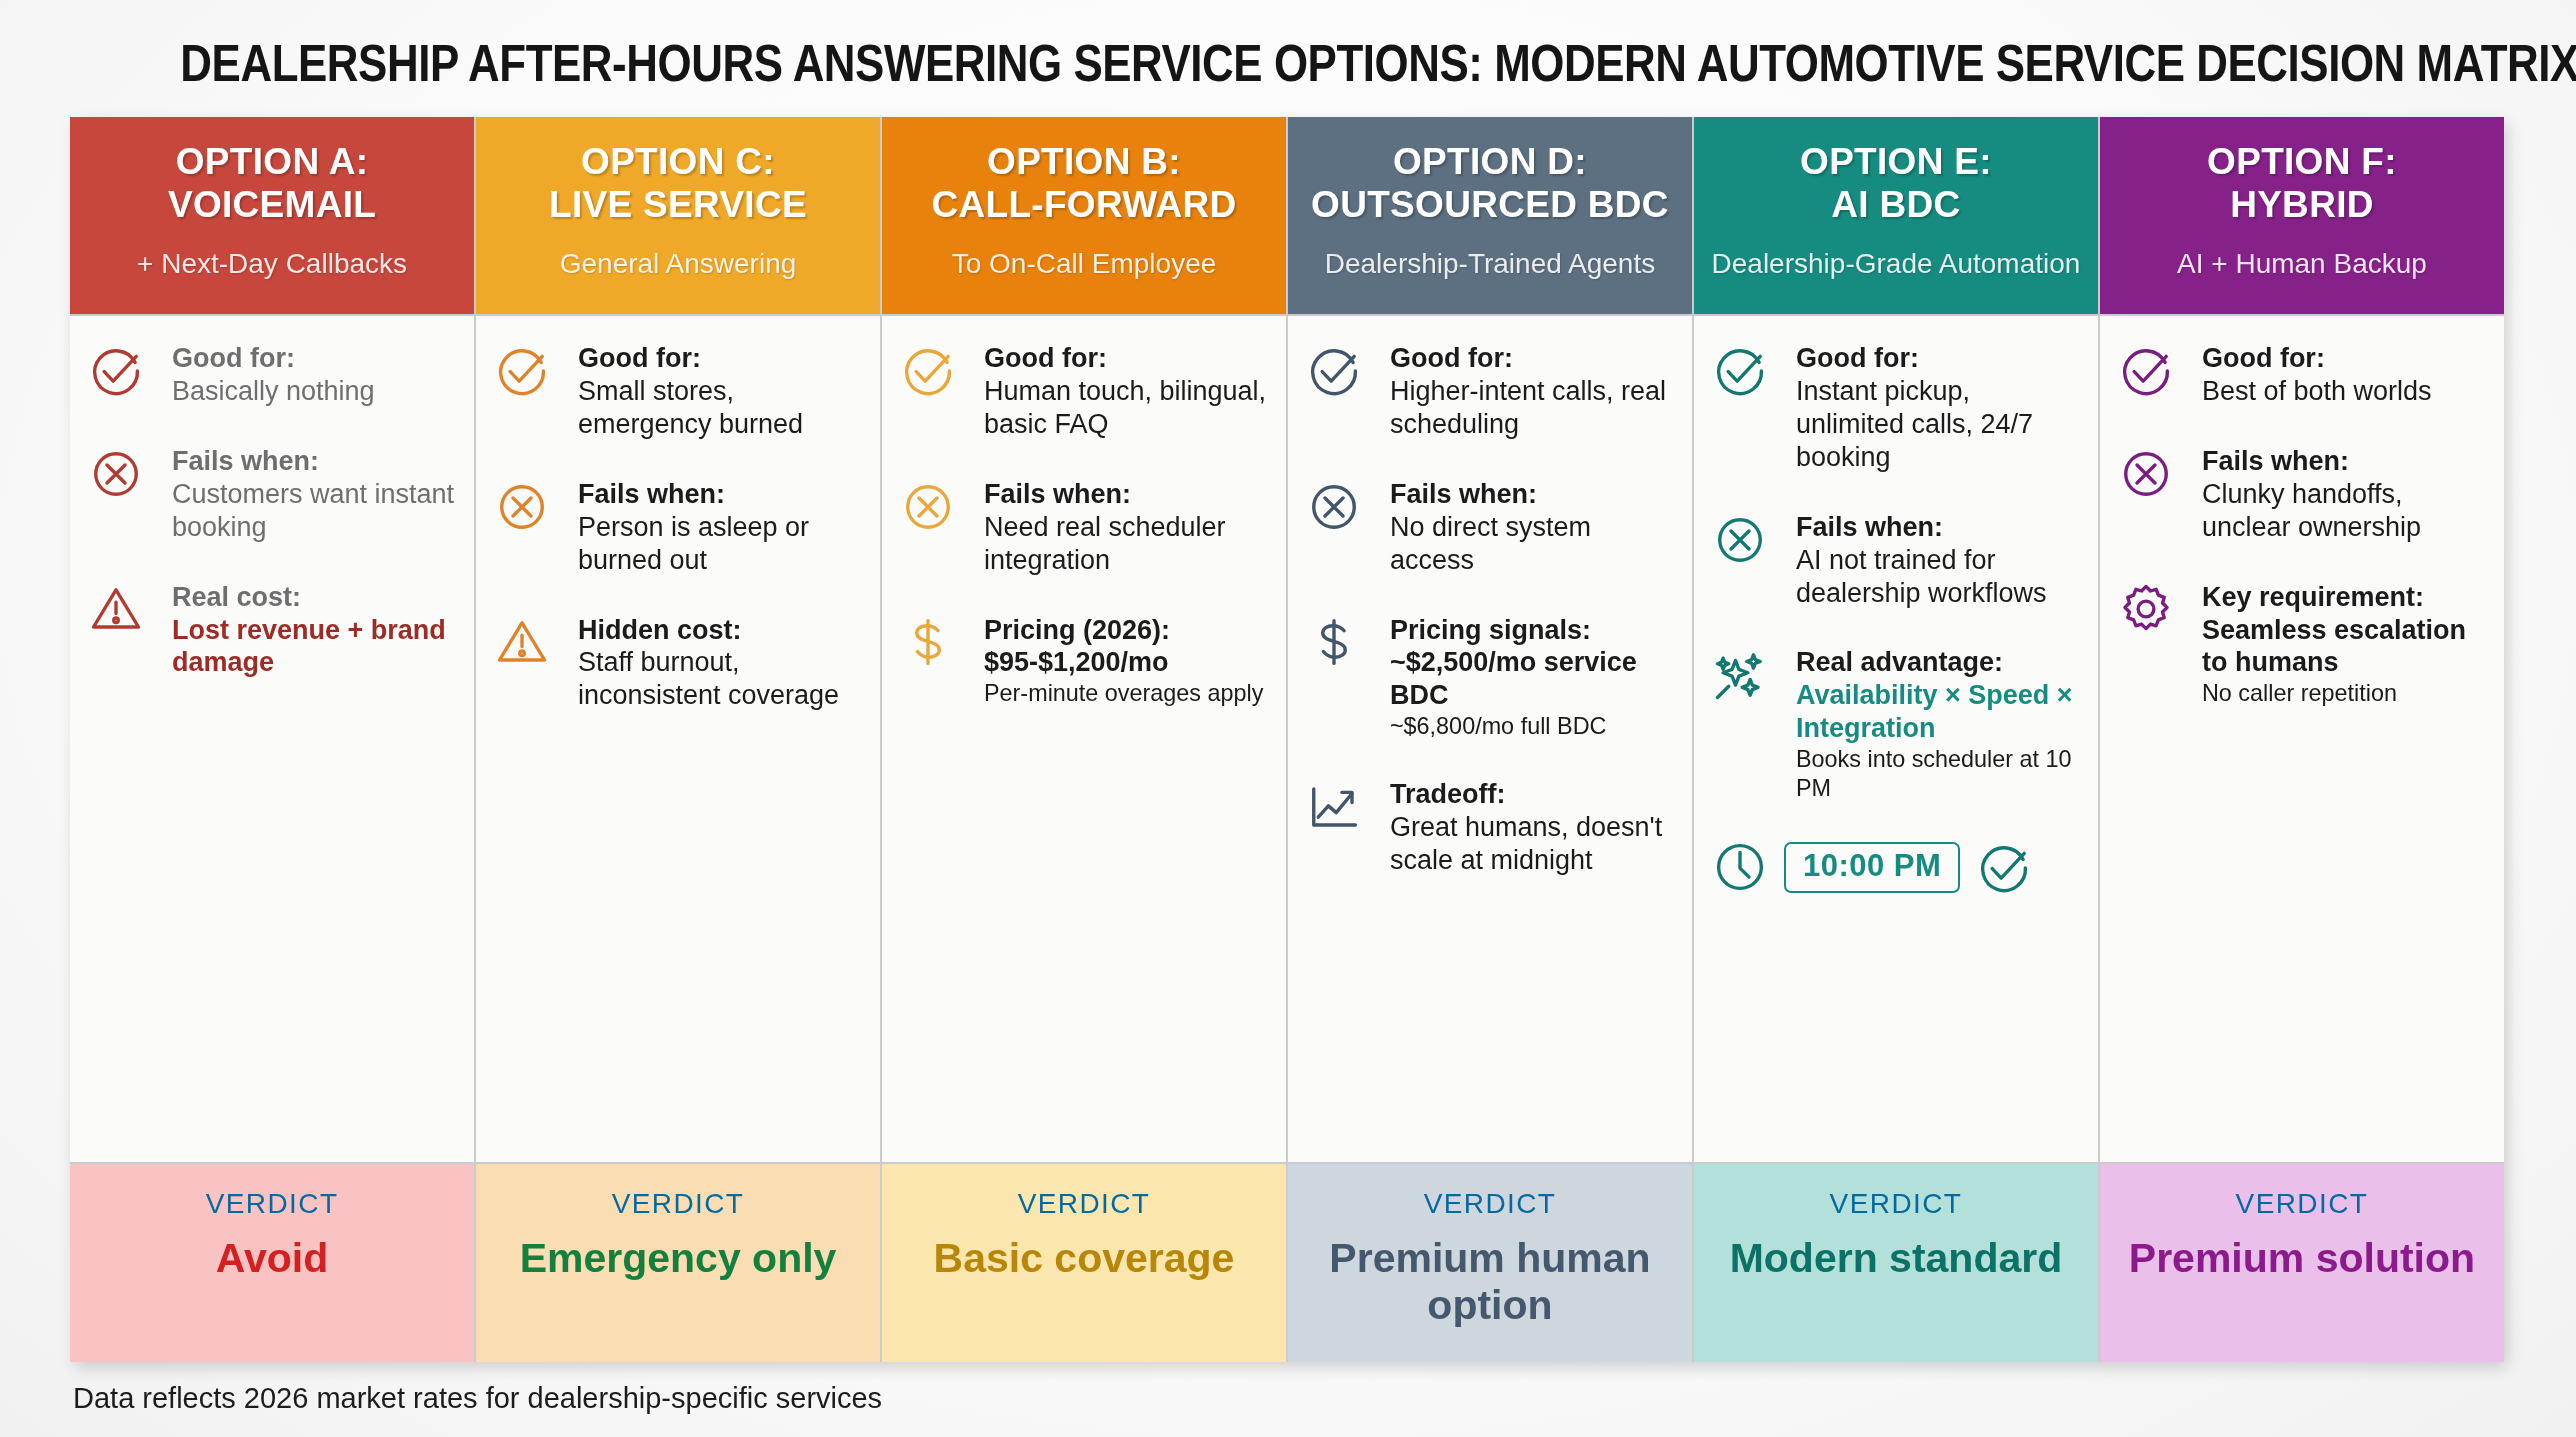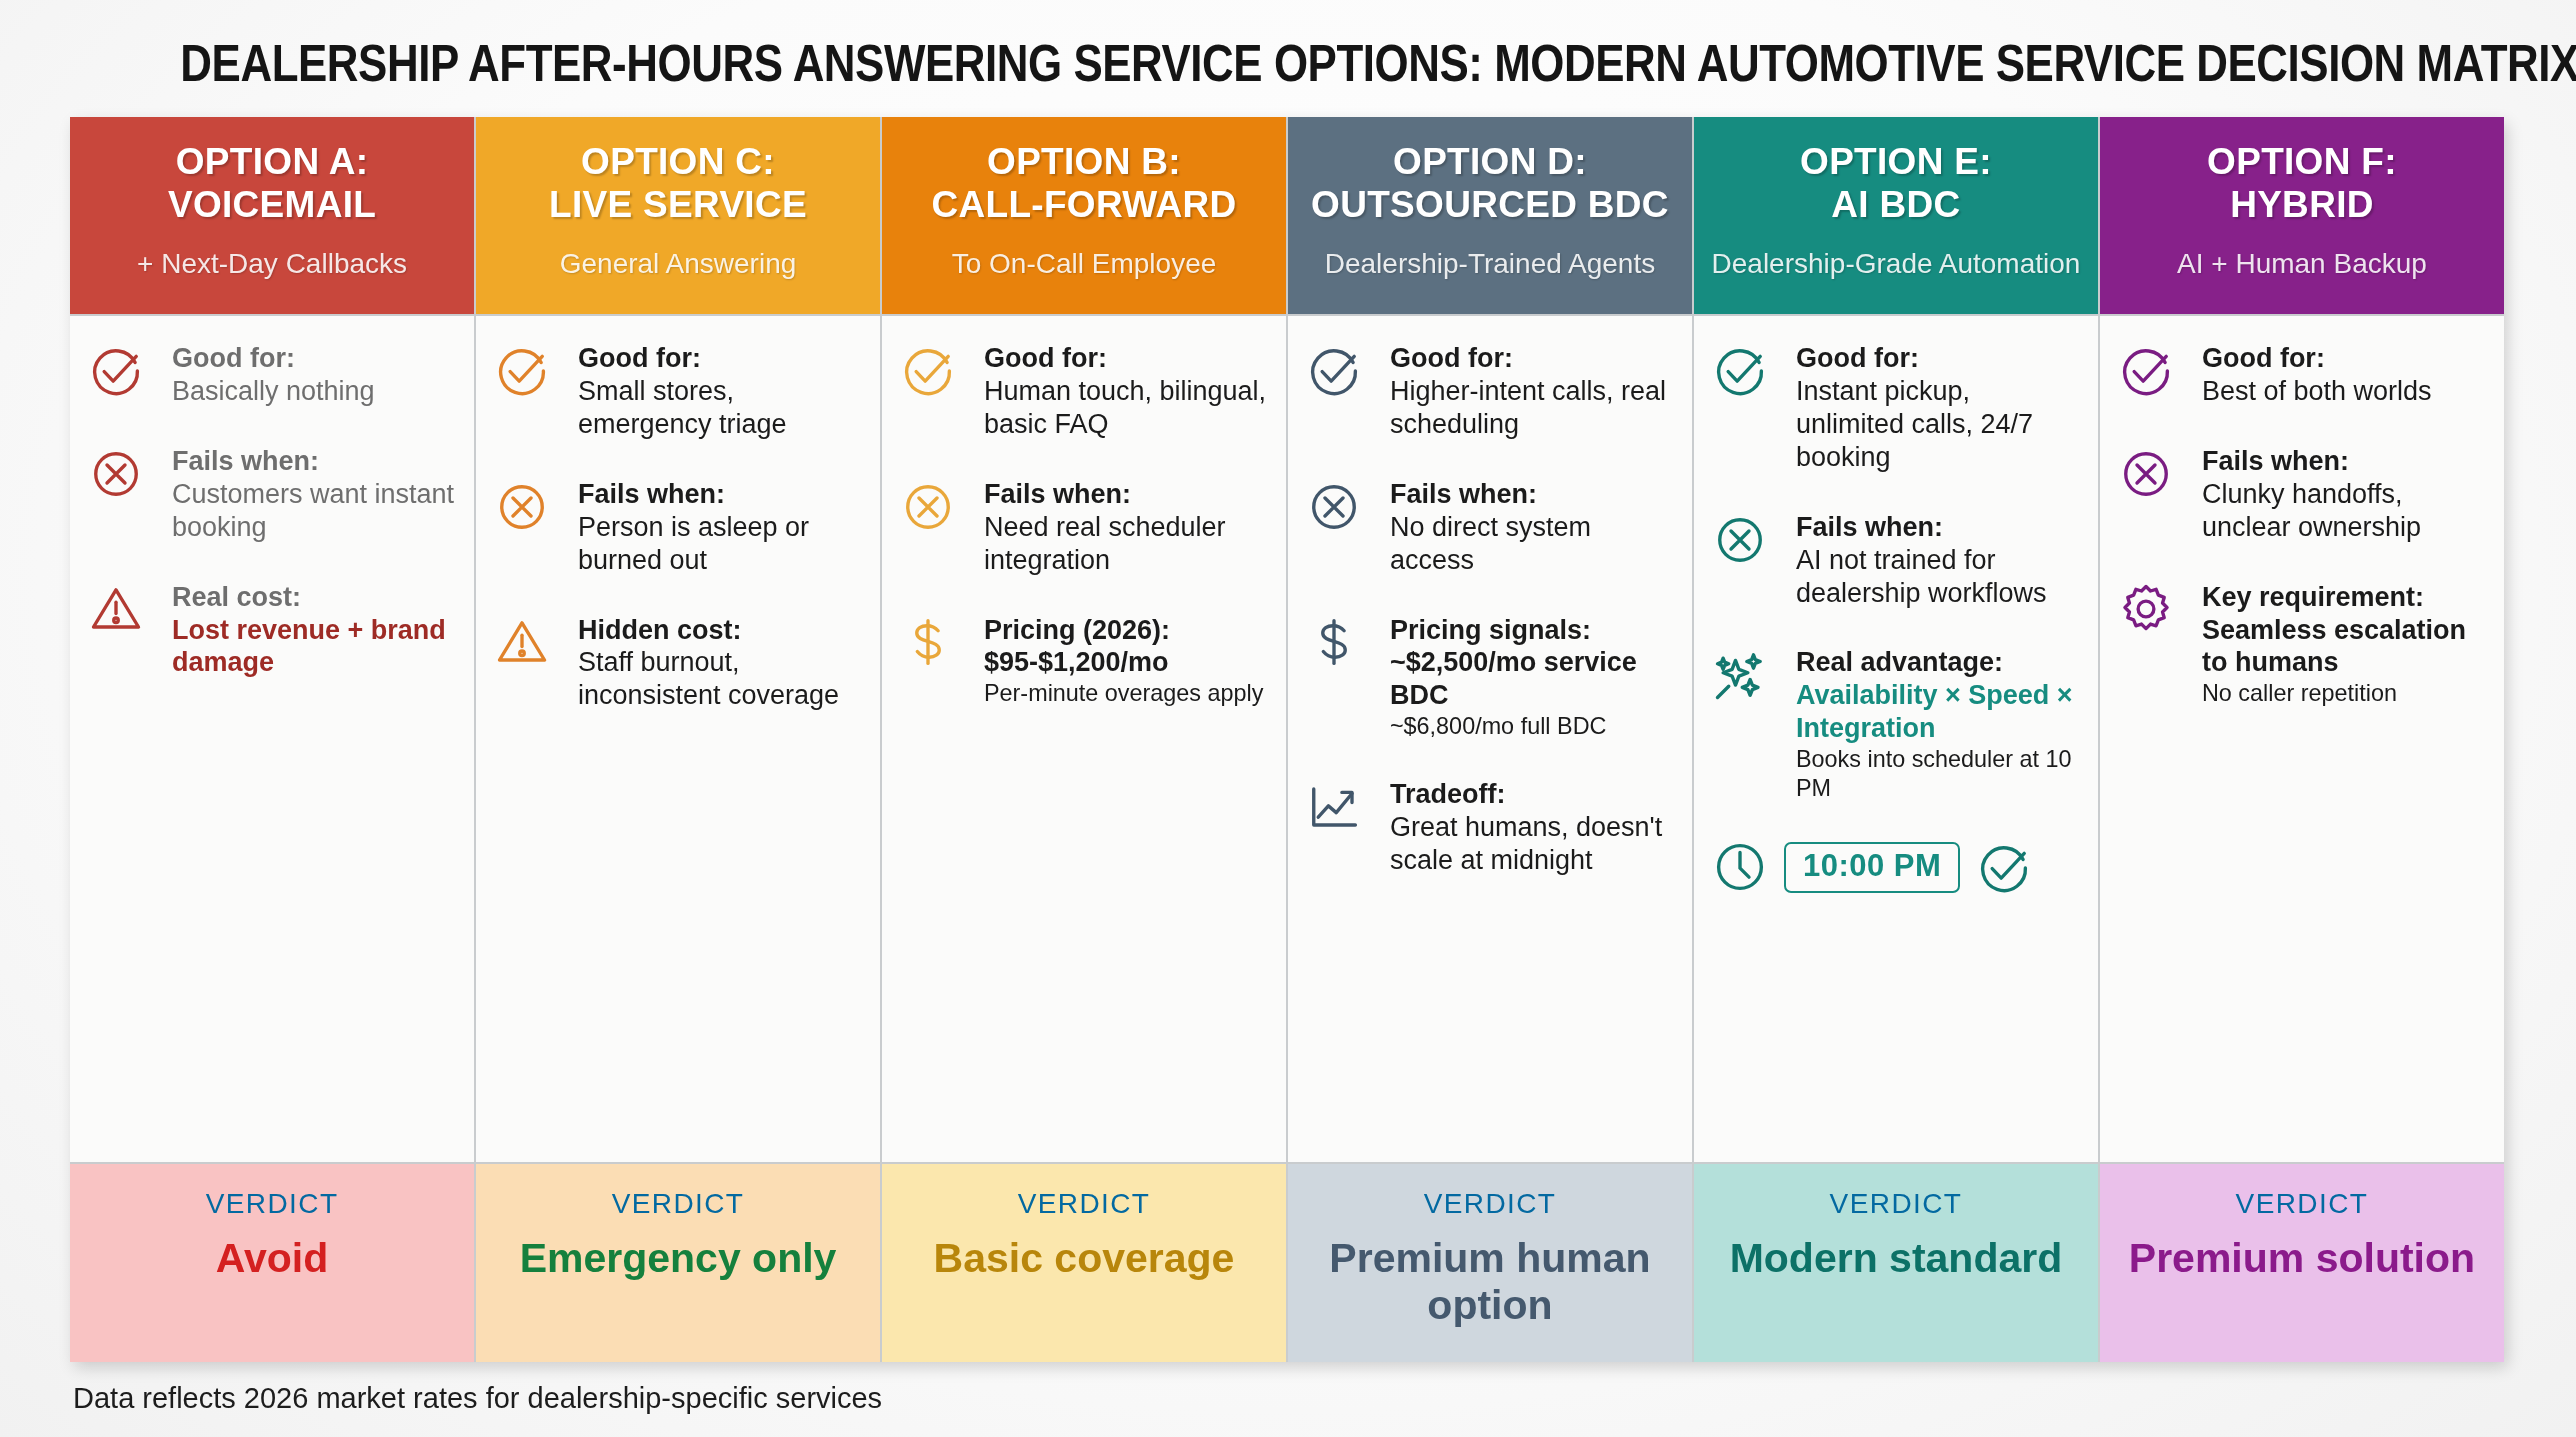--- a/index.html
+++ b/index.html
@@ -55,20 +55,21 @@
     box-sizing: border-box;
   }
 
   
   .hdr {
     padding: 24px 17px 28px 17px;
     text-align: center;
     color: #ffffff;
     display: flex;
     flex-direction: column;
+    align-items: center;
     justify-content: flex-start;
     box-sizing: border-box;
     min-height: 197px;
   }
   .hdr-opt {
     font-family: "Liberation Sans Narrow", "Liberation Sans", sans-serif;
     font-weight: 700;
     font-size: 37px;
     line-height: 1.16;
     text-shadow: 1.9px 1.9px 1.9px rgba(0,0,0,0.22);
@@ -256,21 +257,21 @@
       <div class="body-cell ">
         <div class="feat">
           <span class="feat-ico">
             <svg viewBox="0 0 48 48">
               <path fill="none" stroke="#E0822A" stroke-width="3" stroke-linecap="round" stroke-linejoin="round" d="M41 16.5a19 19 0 1 0 2 7.5"></path>
               <path fill="none" stroke="#E0822A" stroke-width="3" stroke-linecap="round" stroke-linejoin="round" d="M13.5 24.5 L21.5 33 L42 11"></path>
             </svg>
           </span>
           <span class="feat-txt">
             <span class="feat-label">Good for:</span>
-            <span class="feat-value" style="">Small stores, emergency triage</span>
+            <span class="feat-value" style="">Small stores, emergency burned</span>
           </span>
         </div>
         <div class="feat">
           <span class="feat-ico">
             <svg viewBox="0 0 48 48">
               <circle fill="none" stroke="#E0822A" stroke-width="3" stroke-linecap="round" stroke-linejoin="round" cx="24" cy="24" r="18"></circle>
               <path fill="none" stroke="#E0822A" stroke-width="3" stroke-linecap="round" stroke-linejoin="round" d="M16 16 L32 32 M32 16 L16 32"></path>
             </svg>
           </span>
           <span class="feat-txt">

